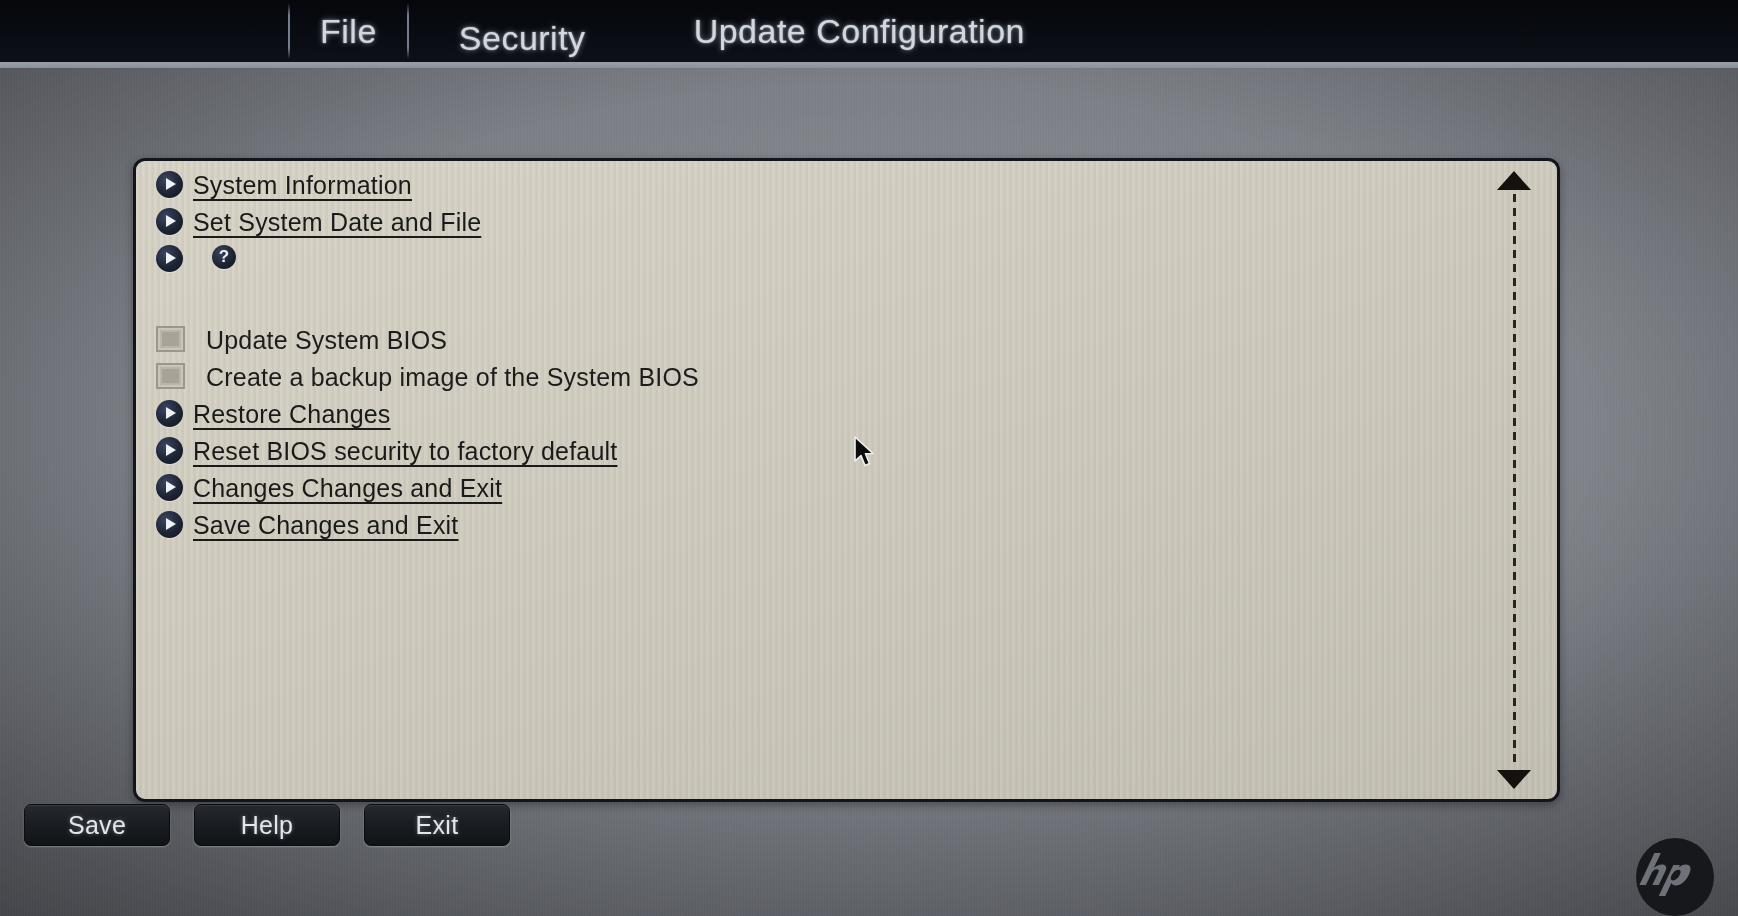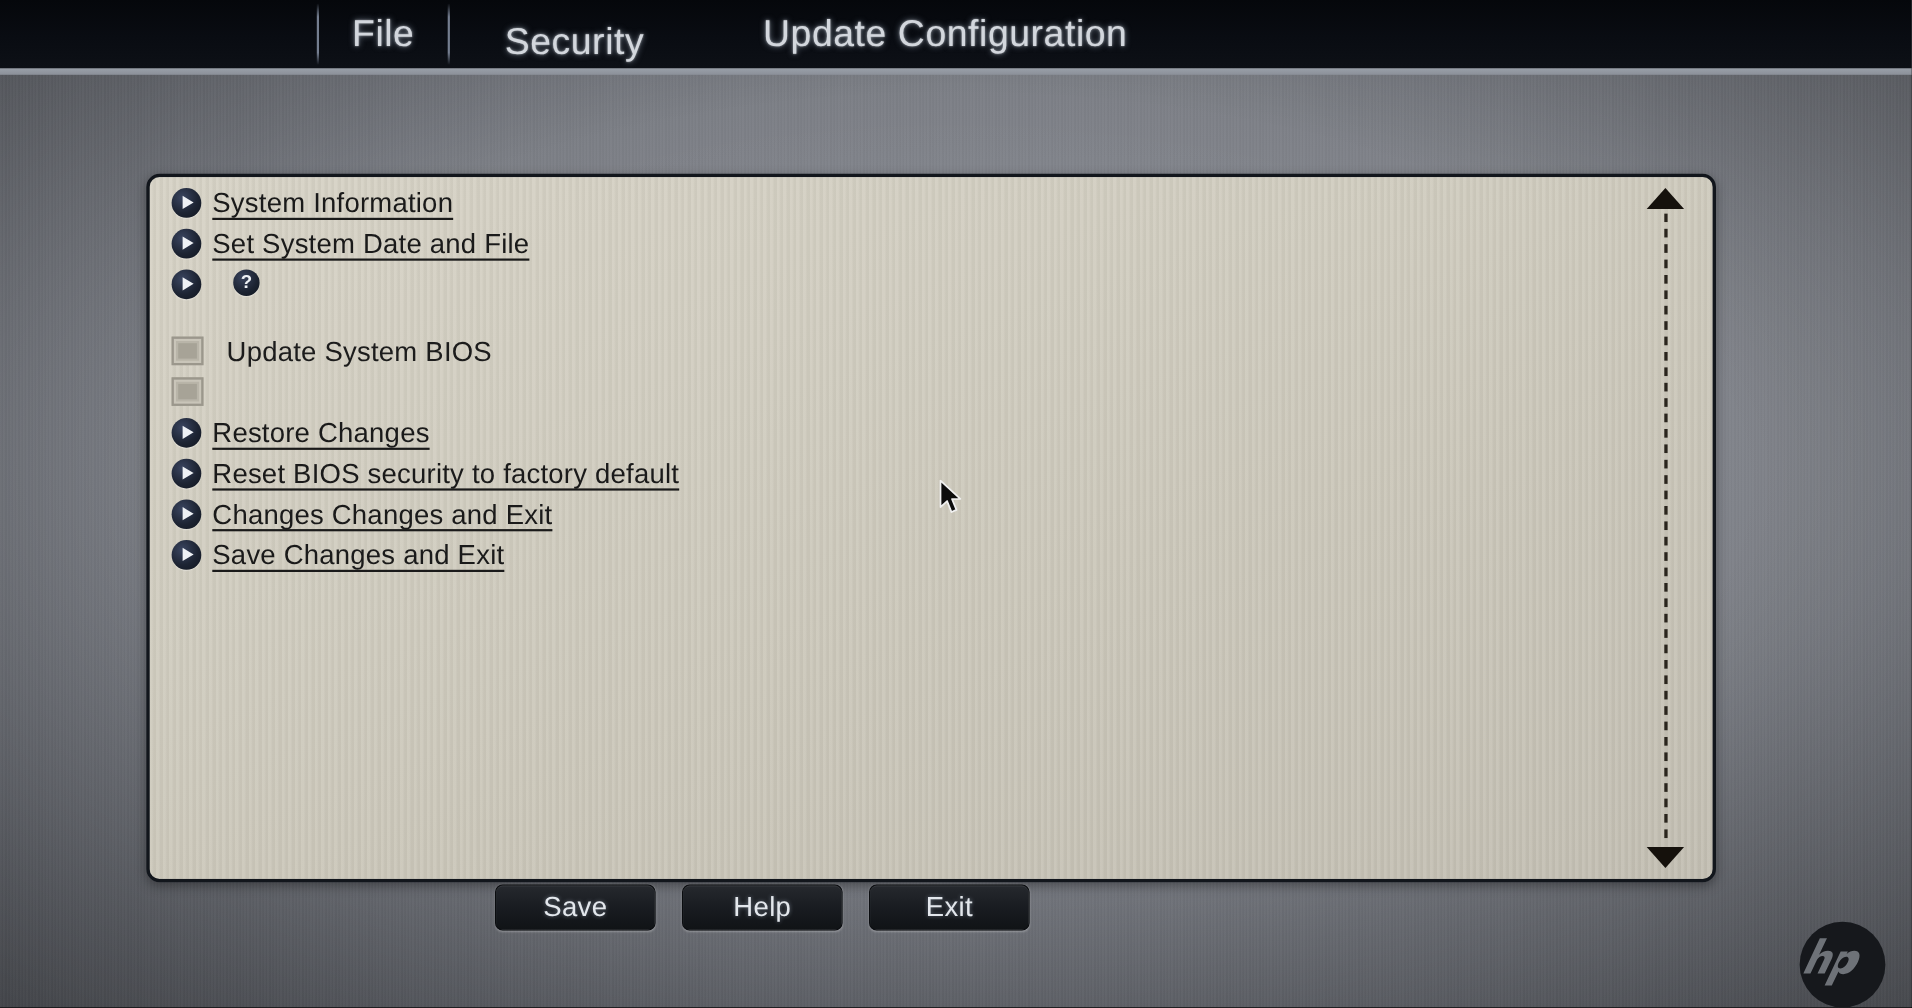--- a/index.html
+++ b/index.html
@@ -106,21 +106,21 @@
     top: 10px;
     width: 1200px;
   }
 
   .row {
     display: flex;
     align-items: flex-start;
     height: 37px;
     padding-left: 6px;
   }
-  .row.gap-before { margin-top: 24px; }
+  .row.gap-before { margin-top: 44px; }
 
   
   .bullet {
     position: relative;
     width: 27px;
     height: 27px;
     border-radius: 50%;
     background: radial-gradient(circle at 36% 32%, #3a4560 0%, #1d2433 55%, #10151f 100%);
     flex: 0 0 auto;
     margin-right: 10px;
@@ -224,21 +224,21 @@
   }
 
   
   #buttonbar {
     position: absolute;
     left: 0;
     top: 800px;
     width: 1738px;
     height: 50px;
     display: flex;
-    justify-content: center;
+    justify-content: flex-start;
     align-items: center;
     padding-right: 376px;
     box-sizing: border-box;
     z-index: 4;
   }
   .btn {
     min-width: 144px;
     height: 40px;
     margin-left: 24px;
     border-radius: 7px;
@@ -310,20 +310,21 @@
         <span class="help-icon">?</span>
       </div>
 
       <div class="row gap-before">
         <span class="sqbox"></span>
         <span class="row-label disabled">Update System BIOS</span>
       </div>
 
       <div class="row">
         <span class="sqbox"></span>
+        <span class="row-label disabled">Create a backup image of the System BIOS</span>
       </div>
 
       <div class="row">
         <span class="bullet"></span>
         <span class="row-label link">Restore Changes</span>
       </div>
 
       <div class="row">
         <span class="bullet"></span>
         <span class="row-label link">Reset BIOS security to factory default</span>

